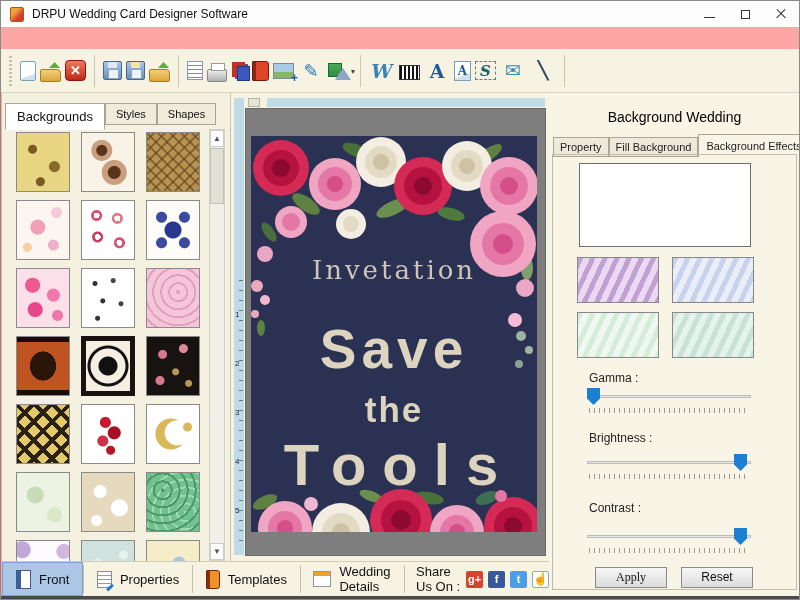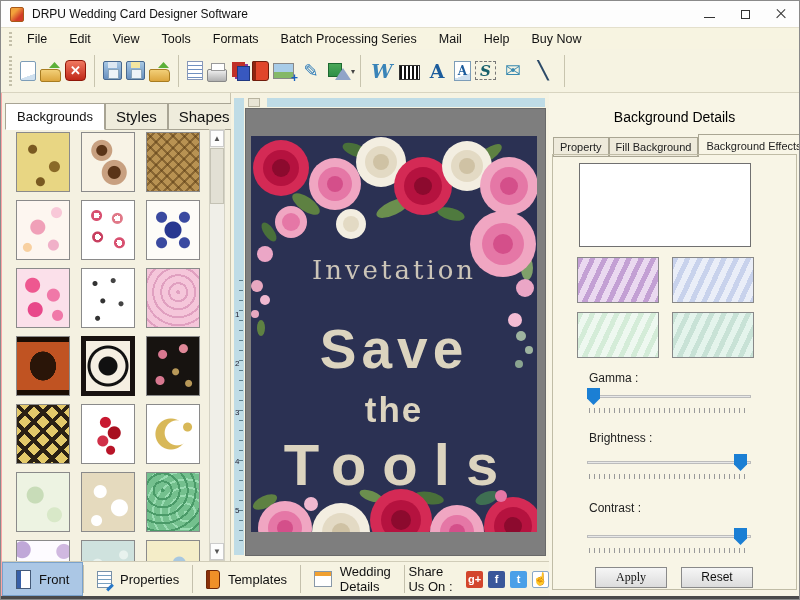--- a/index.html
+++ b/index.html
@@ -66,21 +66,21 @@
   .i-text{color:#1c5c9c;font-weight:bold;font-size:19px;font-family:"DejaVu Serif",serif;}
   .i-textpage{width:17px;height:20px;background:linear-gradient(160deg,#fff 70%,#cfe0ef 71%);border:1px solid #7d9db8;
     color:#1c5c9c;font-weight:bold;font-size:12px;display:flex;align-items:center;justify-content:center;font-family:"DejaVu Serif",serif;}
   .i-sign{width:21px;height:19px;border:1px dashed #777;color:#17606c;font-style:italic;font-weight:bold;font-size:15px;
     display:flex;align-items:center;justify-content:center;font-family:"DejaVu Serif",serif;}
   .i-envelope{color:#3a8ab0;font-size:19px;}
   .i-line{color:#2c4a68;font-size:17px;font-weight:bold;}
   
   .left-panel{position:absolute;left:1px;top:92px;width:229px;height:468px;background:#f4f1e1;border-right:1px solid #c8c4ae;}
   .ltabs{position:absolute;left:3px;top:10px;display:flex;align-items:flex-start;}
-  .ltab{font-size:15px;padding:4px 10px;border:1px solid #a8a494;background:#efecdc;color:#111;}
+  .ltab{font-size:11px;padding:4px 10px;border:1px solid #a8a494;background:#efecdc;color:#111;}
   .ltab.active{background:#fff;font-size:13px;padding:5px 11px;border-bottom-color:#fff;}
   .lgrid{position:absolute;left:0;top:36px;width:206px;height:432px;overflow:hidden;padding:3px 0 0 14px;
     display:grid;grid-template-columns:repeat(3,54px);grid-auto-rows:60px;column-gap:11px;row-gap:8px;}
   .thumb{border:1px solid #8a8a8a;width:54px;height:60px;}
   .lscroll{position:absolute;right:5px;top:36px;width:16px;height:432px;background:#f0efe8;border:1px solid #d4d2c4;}
   .lscroll .arr{position:absolute;left:0;width:14px;height:17px;background:#fdfdfd;color:#555;font-size:8px;
     display:flex;align-items:center;justify-content:center;border:1px solid #ccc;}
   .arr.up{top:0;}.arr.down{bottom:0;}
   .lthumb{position:absolute;left:0;top:18px;width:14px;height:56px;background:#e2e0d4;border:1px solid #c4c2b4;}
   
@@ -154,21 +154,21 @@
   .bbar-item.active{background:#abc7e5;border:1px solid #7aa2cc;}
   .bsep{width:1px;background:#c4c0ac;margin:3px 0;}
   .ic-front{width:15px;height:19px;background:linear-gradient(90deg,#3860a8 4px,#fff 4px);border:1px solid #445a78;flex:none;}
   .ic-props{width:15px;height:17px;border:1px solid #7890a8;flex:none;position:relative;
     background:repeating-linear-gradient(transparent 0 3px,#78a0c0 3px 4px) #fff;}
   .ic-props::after{content:"";position:absolute;right:-3px;bottom:-2px;width:8px;height:3px;background:#2878c8;transform:rotate(-45deg);}
   .ic-templates{width:14px;height:19px;background:linear-gradient(90deg,#8a3008 3px,#f09028 3px);
     border:1px solid #702808;border-radius:1px 3px 3px 1px;flex:none;}
   .ic-wedding{width:18px;height:16px;background:#fff;border:1px solid #8898a8;position:relative;flex:none;}
   .ic-wedding::before{content:"";position:absolute;left:0;top:0;right:0;height:4px;background:#f0a030;}
-  .share-label{display:flex;align-items:center;font-size:13px;color:#111;padding-left:4px;}
+  .share-label{display:flex;align-items:center;font-size:13px;color:#111;padding-left:12px;}
   .soc{width:17px;height:17px;border-radius:2px;color:#fff;font-size:11px;font-weight:bold;
     display:flex;align-items:center;justify-content:center;margin-left:5px;align-self:center;flex:none;}
   .soc-gp{background:#d3452c;}.soc-fb{background:#3a579a;}.soc-tw{background:#4aa0e8;}
   .soc-like{background:#fff;border:1px solid #88a8c8;color:#3a579a;font-size:12px;}
   .win-bottom{position:absolute;left:0;top:595px;width:100%;height:5px;background:#4a4a4a;}
 </style>
 </head>
 <body>
 
 <div class="window">
@@ -182,31 +182,20 @@
         </div>
       <div class="tb-btn">
           <span class="glyph-restore"></span>
         </div>
       <div class="tb-btn">
           <span class="glyph-close"></span>
         </div>
     </div>
   </div>
 
-  <div class="menubar">
-      <span class="menu-item">File</span>
-      <span class="menu-item">Edit</span>
-      <span class="menu-item">View</span>
-      <span class="menu-item">Tools</span>
-      <span class="menu-item">Formats</span>
-      <span class="menu-item">Batch Processing Series</span>
-      <span class="menu-item">Mail</span>
-      <span class="menu-item">Help</span>
-      <span class="menu-item">Buy Now</span>
-    </div>
 
   <div class="toolbar">
       <span class="tbi i-newdoc"></span>
       <span class="tbi i-open"></span>
       <span class="tbi i-close">✕</span>
       <div class="tb-sep"></div>
       <span class="tbi i-save"></span>
       <span class="tbi i-saveas"></span>
       <span class="tbi i-export"></span>
       <div class="tb-sep"></div>
@@ -351,21 +340,21 @@
         </svg>
         <div class="card-text card-title">Invetation</div>
         <div class="card-text card-save">Save</div>
         <div class="card-text card-the">the</div>
         <div class="card-text card-date">Tools</div>
       </div>
     </div>
   </div>
 
   <div class="right-panel">
-    <div class="rp-title">Background Details</div>
+    <div class="rp-title">Background Wedding</div>
     <div class="rtabs">
         <div class="rtab">Property</div>
         <div class="rtab">Fill Background</div>
         <div class="rtab active">Background Effects</div>
       </div>
     <div class="rp-box"></div>
     <div class="preview"></div>
     <div class="swatches">
         <div class="swatch sw-purple"></div>
         <div class="swatch sw-blue"></div>

